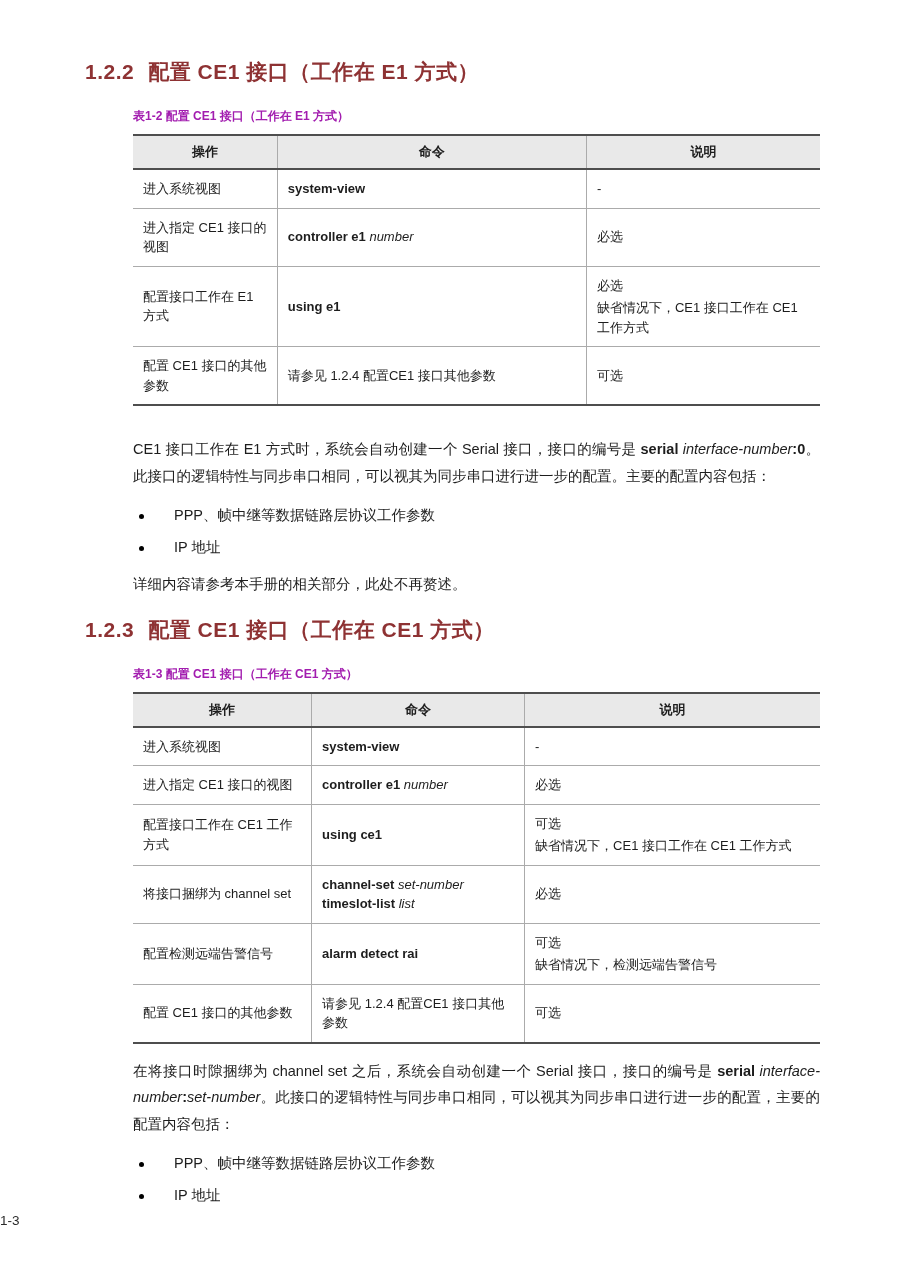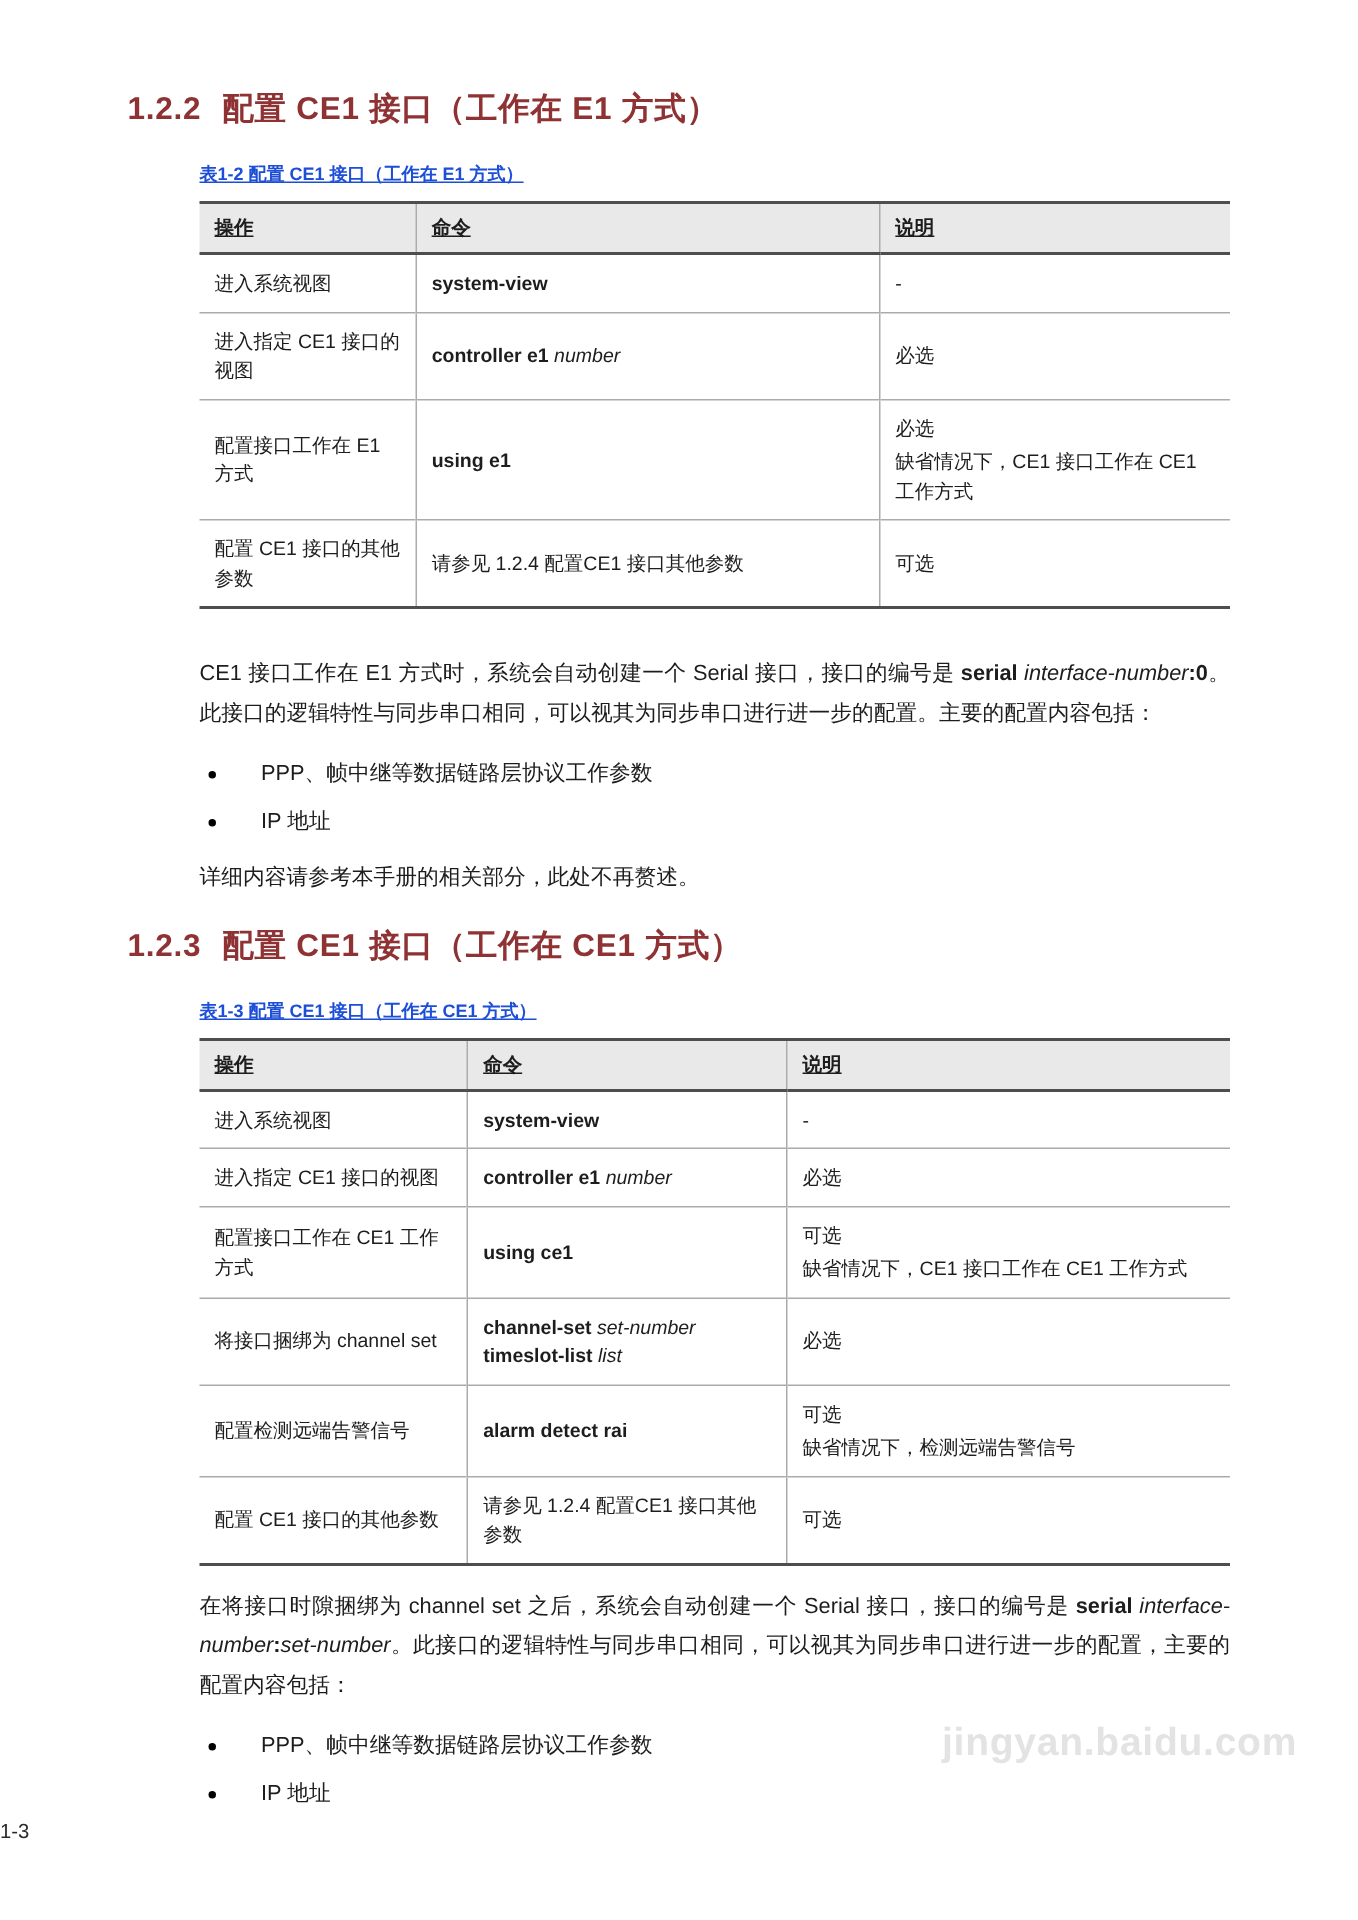--- a/index.html
+++ b/index.html
@@ -11,30 +11,30 @@
     color:#1d1d1d;position:relative;overflow:hidden;
   }
   .page{position:relative;width:905px;height:1280px;}
   .content{padding:58px 85px 0 85px;}
   .section-heading{
     color:var(--heading);font-size:21px;font-weight:bold;
     margin:0;letter-spacing:0.5px;
   }
   .section-heading .num{margin-right:14px;}
   .section-2 .section-heading{margin-top:22px;}
-  .table-caption{font-size:12px;font-weight:bold;margin:22px 0 9px 48px;color:#1d4ed8;text-decoration:underline;}
+  .table-caption{font-size:12px;font-weight:bold;margin:22px 0 9px 48px;color:#a21caf;}
   table.cfg-table{
     border-collapse:collapse;width:687px;margin-left:48px;
     border-top:2px solid var(--dark-border);
     border-bottom:2px solid var(--dark-border);
     font-size:13px;table-layout:fixed;
   }
   table.cfg-table thead th{
     background:#e9e9e9;border-bottom:2px solid var(--dark-border);
-    font-weight:bold;padding:7px 10px;text-align:left;text-decoration:underline;
+    font-weight:bold;padding:7px 10px;text-align:center;
   }
   table.cfg-table tbody td{
     border-top:1px solid var(--light-border);
     padding:6px 10px;vertical-align:middle;line-height:1.5;
     word-break:break-word;
   }
   table.cfg-table tbody tr:first-child td{border-top:none;}
   table.cfg-table td + td, table.cfg-table th + th{border-left:1px solid var(--light-border);}
   table.cfg-table td p{margin:3px 0;}
   .body-para{
@@ -251,17 +251,16 @@
             <span class="bullet-dot"></span>
             <span>IP 地址</span>
           </div>
         </div>
 
     </div>
 
   </div>
 
   <div class="watermark">
-    <div class="wm-line2">jingyan.baidu.com</div>
   </div>
 
   <div class="page-number">1-3</div>
 </div>
 
 </body></html>

